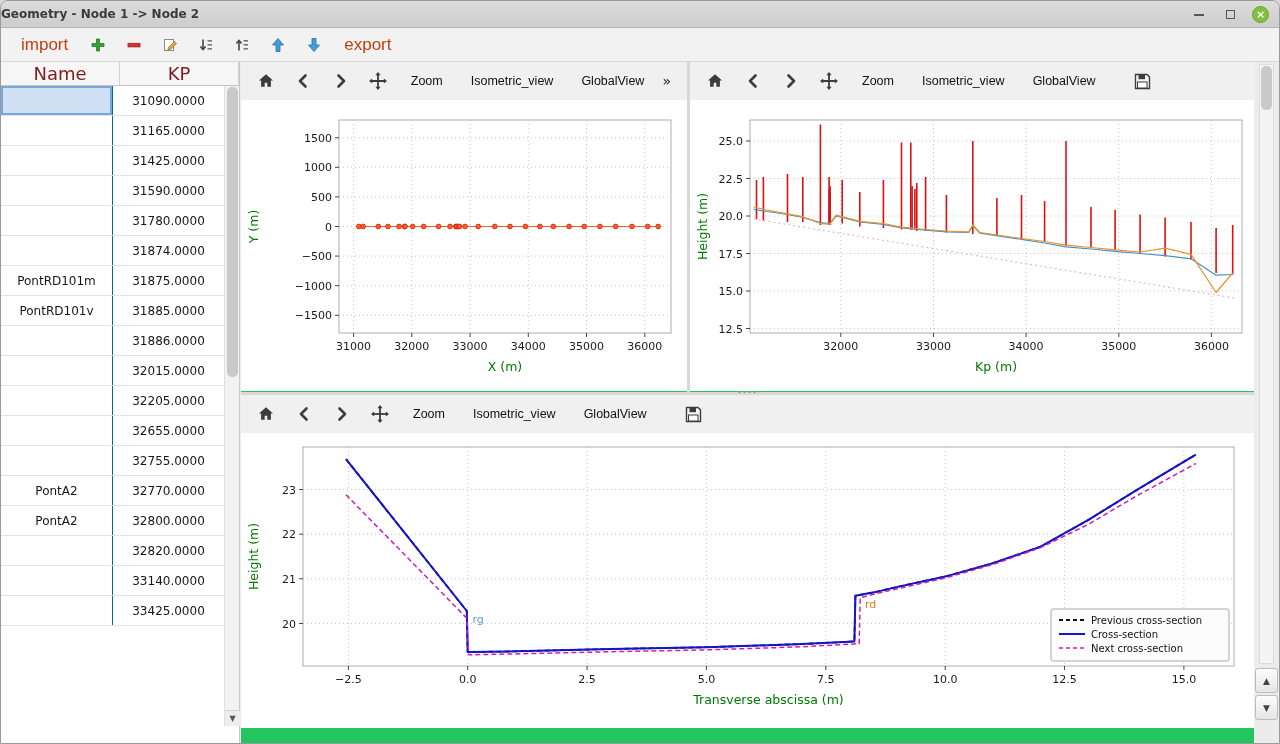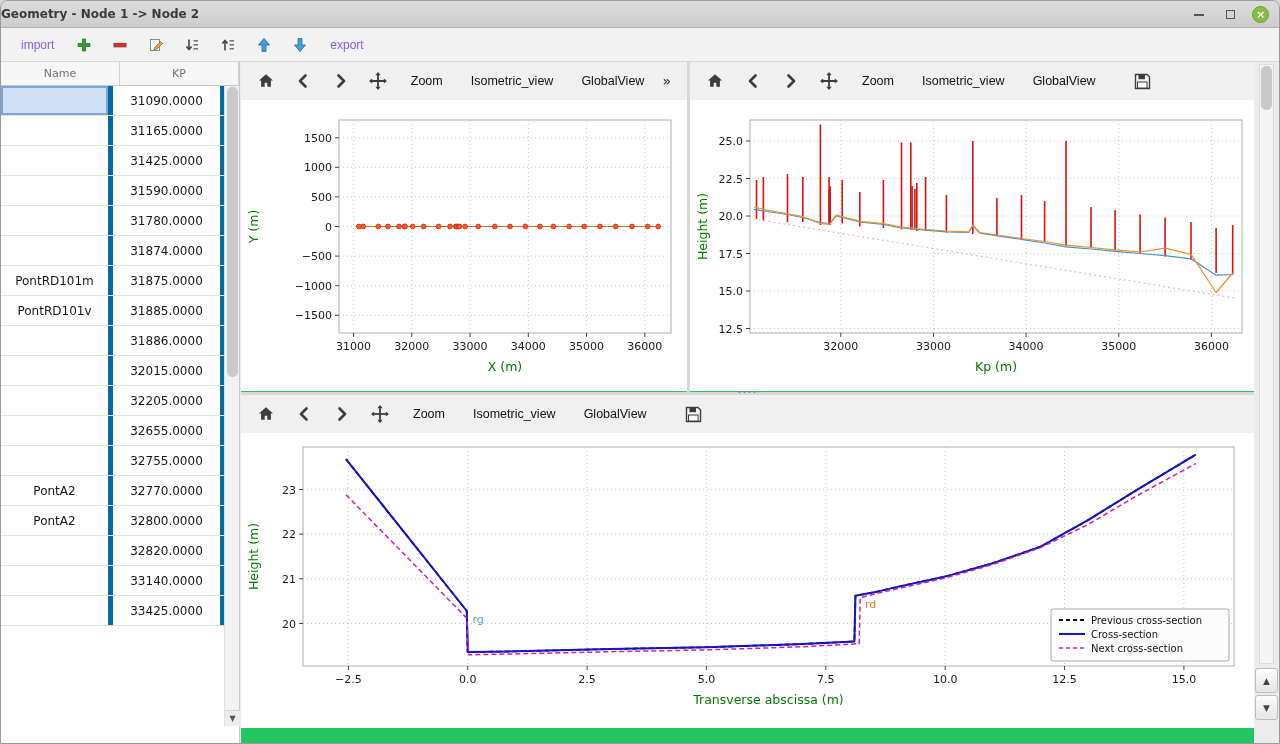--- a/index.html
+++ b/index.html
@@ -8,30 +8,30 @@
   
   .titlebar{height:27px;background:linear-gradient(#dcdcdc,#cdcdcd);border-bottom:1px solid #b4b4b4;display:flex;align-items:center;position:relative}
   .title{font-weight:bold;font-size:12px;color:#3a3a3a}
   .winbtns{position:absolute;right:10px;top:0;height:27px;display:flex;align-items:center;gap:13px}
   .winbtn{width:18px;height:18px;display:flex;align-items:center;justify-content:center;cursor:default}
   .min-glyph{width:10px;height:2px;background:#555;display:inline-block}
   .max-glyph{width:9px;height:9px;border:1.5px solid #555;display:inline-block}
   .winbtn.close{width:17px;height:17px;border-radius:50%;background:#84bf41;border:1px solid #6ca32f;color:#fff;font-size:11px;font-weight:bold;line-height:1}
   
   .main-toolbar{height:34px;background:#f2f2f2;border-bottom:1px solid #d8d8d8;display:flex;align-items:center;gap:12px;padding:0 14px}
-  .tool-text{font-size:12px;color:#8b5cf6;padding:3px 6px;background:none;border:none}
+  .tool-text{font-size:17px;color:#c2410c;padding:3px 6px;background:none;border:none}
   .tbicon{width:24px;height:24px;display:flex;align-items:center;justify-content:center;background:none;border:none}
   
   .content{position:relative;height:683px;background:#ececec}
   .left-panel{position:absolute;left:0;top:0;width:239px;height:683px;background:#ffffff;border-right:1px solid #c9c9c9}
   .thead{display:flex;height:24px;background:#f6f6f6;border-bottom:1px solid #c6c6c6}
-  .th{width:128px;display:flex;align-items:center;justify-content:center;font-size:11px;color:#737373;border-right:1px solid #d2d2d2}
+  .th{width:128px;display:flex;align-items:center;justify-content:center;font-size:18px;color:#7f1d1d;border-right:1px solid #d2d2d2}
   .tbody{position:absolute;top:24px;left:0;width:224px;height:659px;overflow:hidden}
   .trow{display:flex;height:30px;border-bottom:1px solid #e3e3e3;background:#fff}
-  .tcell{width:112px;border-right:5px solid #0369a1;display:flex;align-items:center;justify-content:center;font-size:12px;color:#161616;overflow:hidden;white-space:nowrap}
+  .tcell{width:112px;border-right:1px solid #0369a1;display:flex;align-items:center;justify-content:center;font-size:12px;color:#161616;overflow:hidden;white-space:nowrap}
   .selcell{background:#cfe0f5;box-shadow:inset 0 0 0 2px #79a7d9}
   .tscroll{position:absolute;right:0;top:24px;width:15px;height:640px;background:#f2f2f2;border-left:1px solid #e0e0e0}
   .tthumb{position:absolute;left:2px;top:1px;width:11px;height:290px;background:#c9c9c9;border-radius:5px}
   .tarrow{position:absolute;left:0;bottom:0;width:15px;height:16px;display:flex;align-items:center;justify-content:center;font-size:8px;color:#555;background:#ededed;border-top:1px solid #d6d6d6}
   
   .plots{position:absolute;left:240px;top:0;width:1015px;height:683px}
   .plot-panel{position:absolute;background:#22c55e}
   .plot-panel.tl{left:0;top:0;width:446px;height:330px}
   .plot-panel.tr{left:449px;top:0;width:566px;height:330px}
   .plot-panel.bottom{left:0;top:333px;width:1015px;height:350px}

